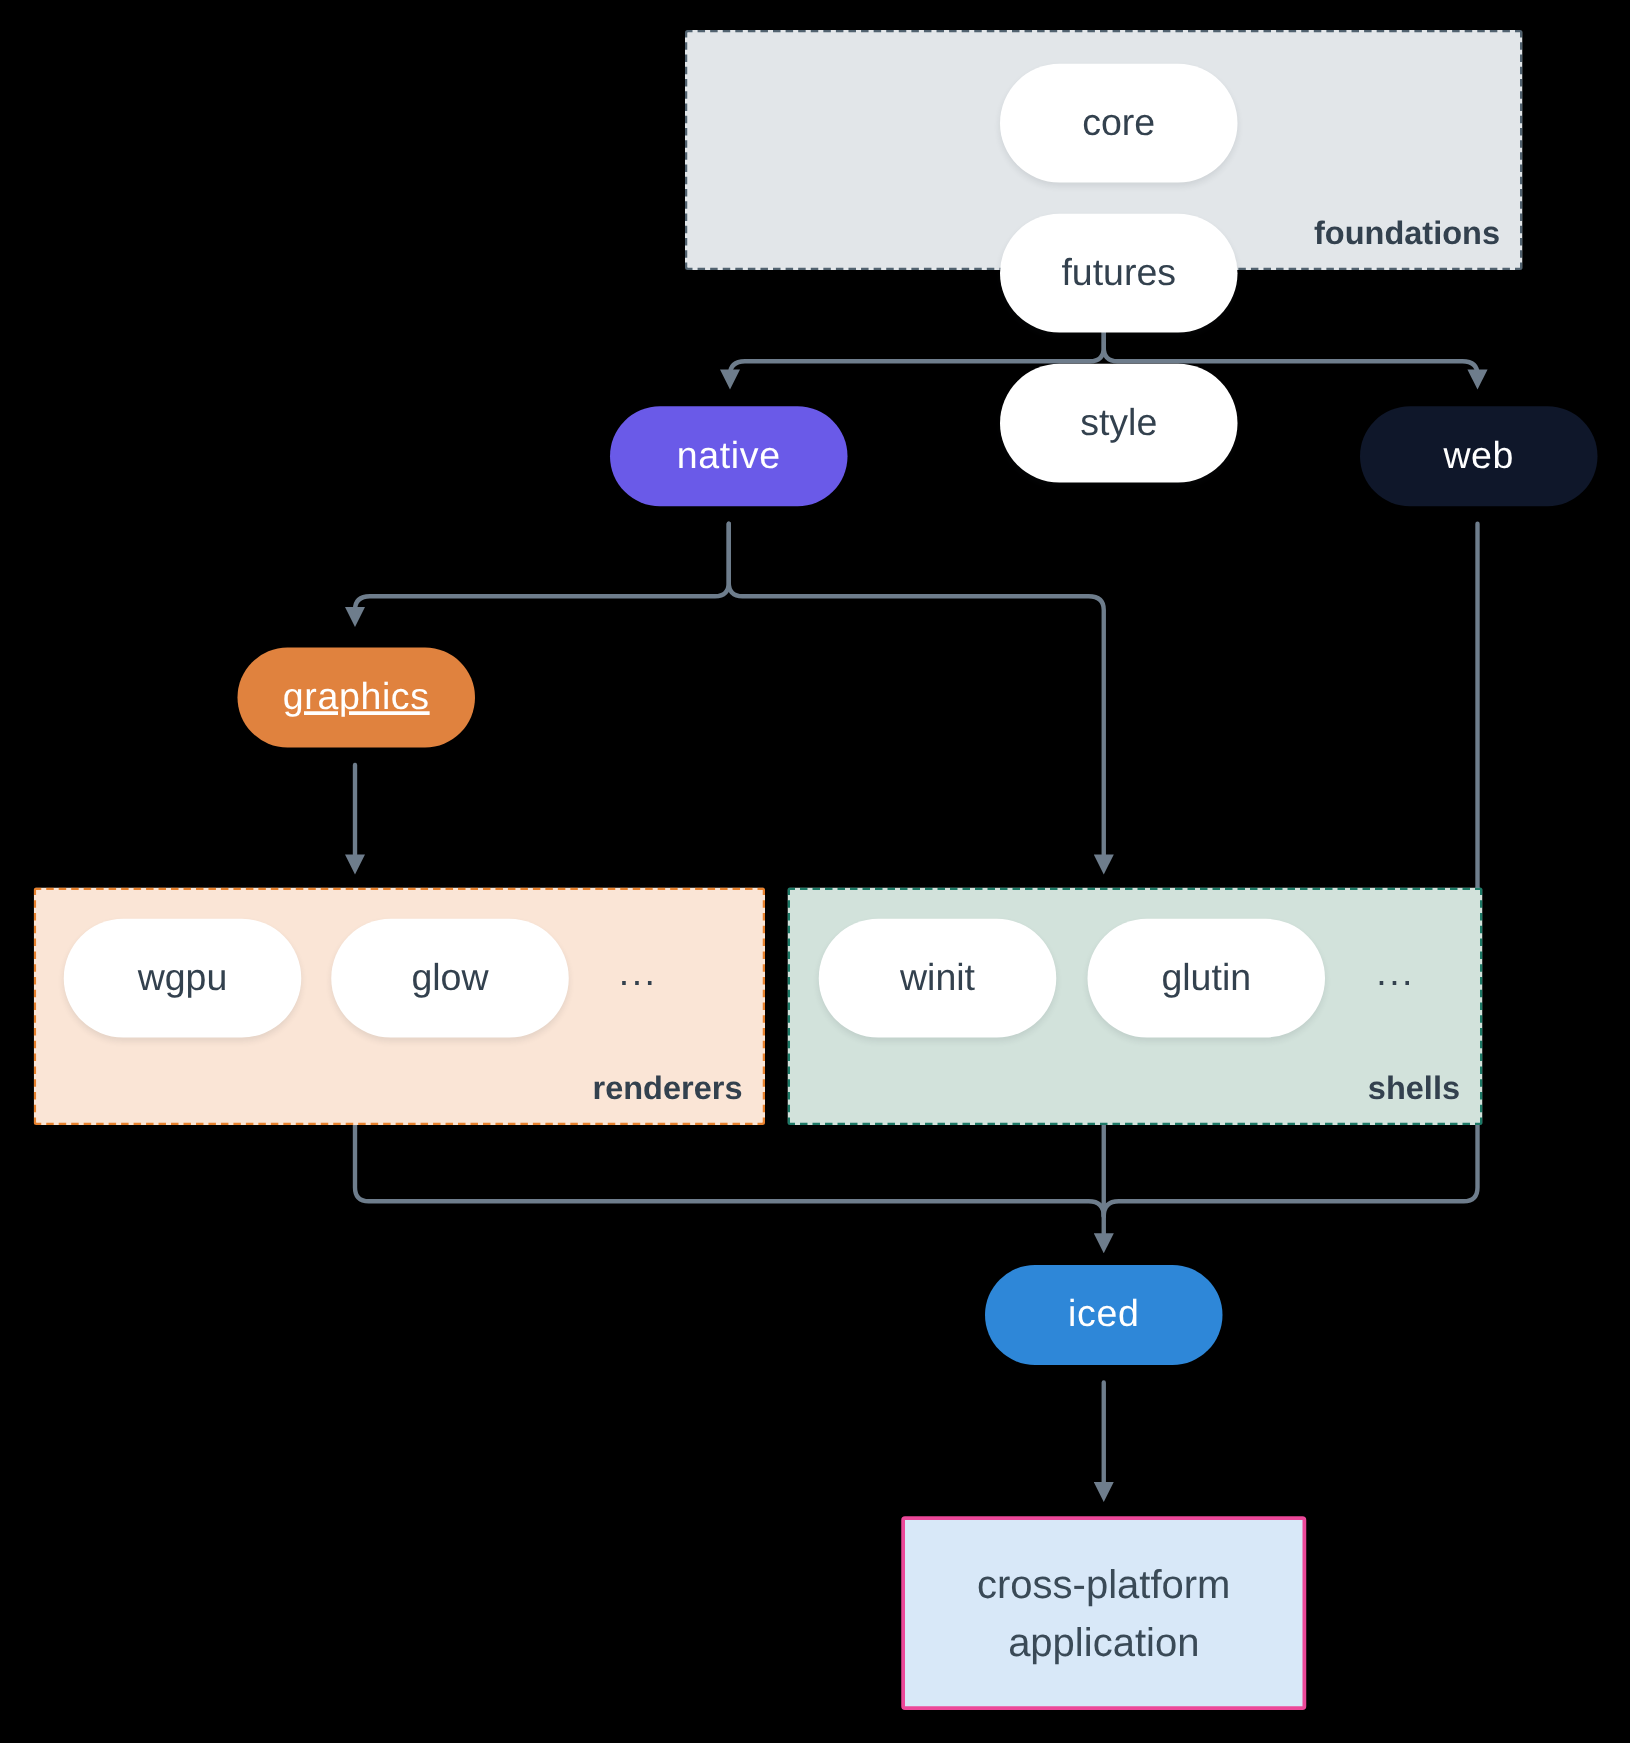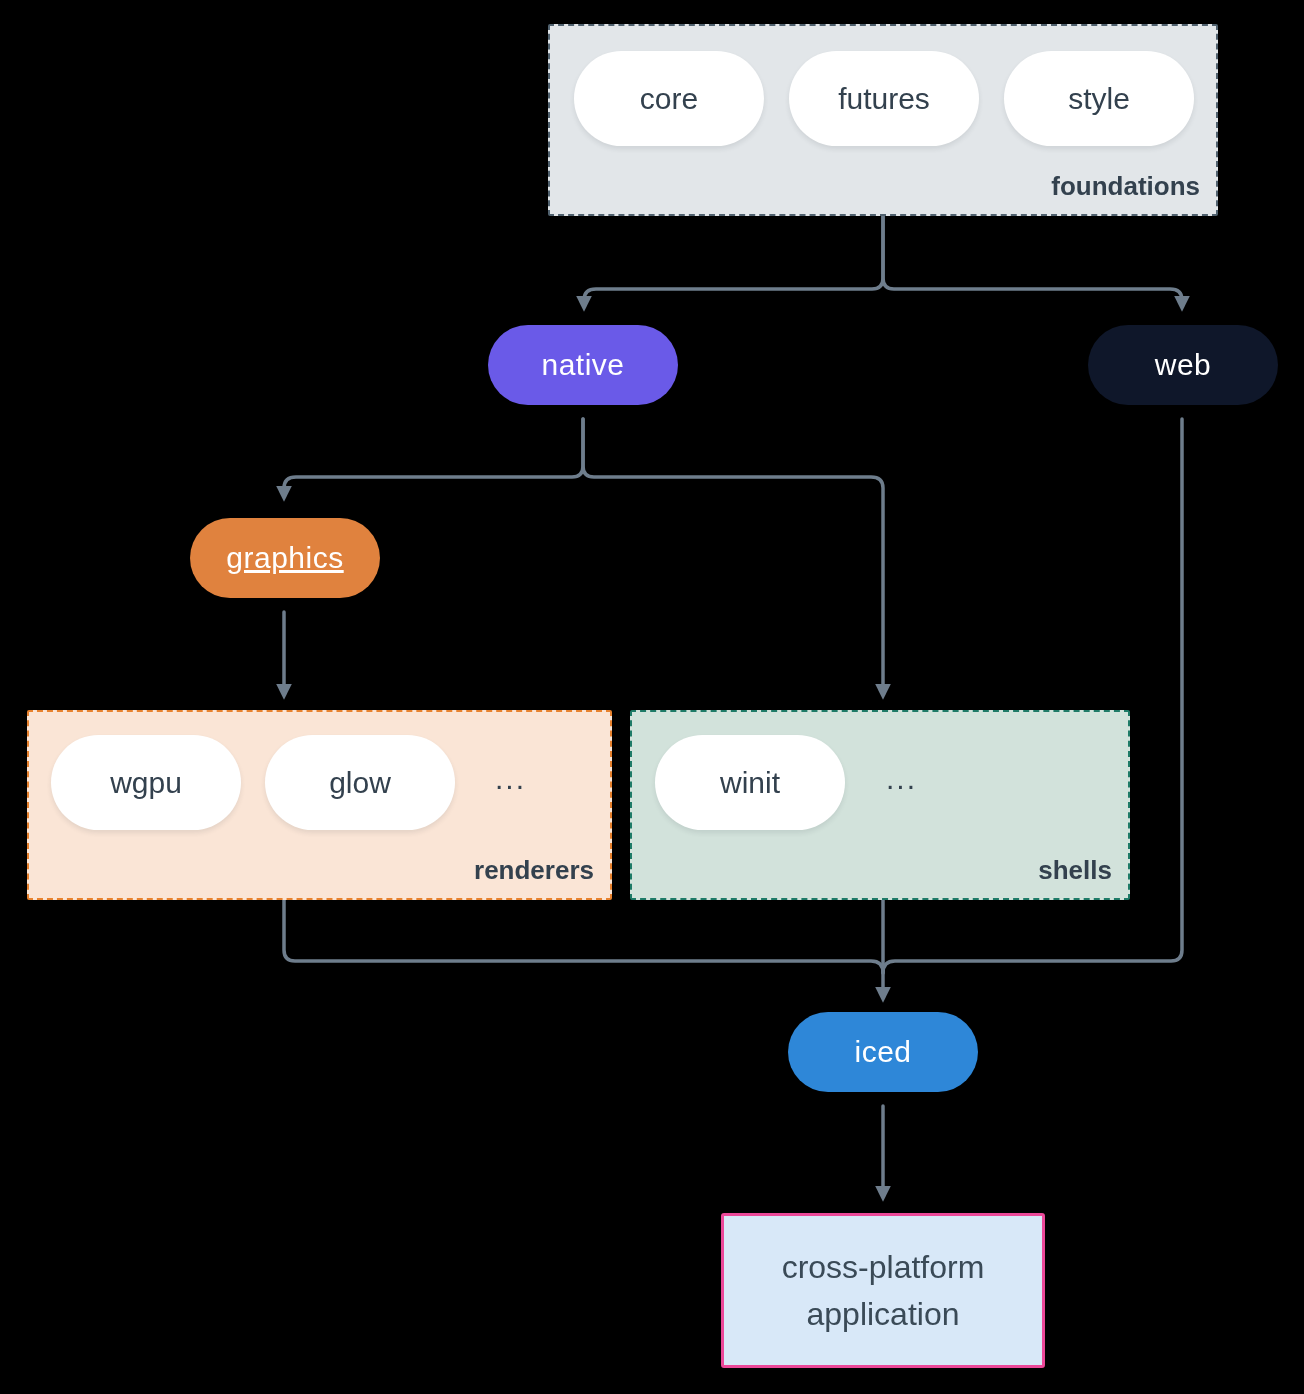--- a/index.html
+++ b/index.html
@@ -14,28 +14,28 @@
   .groupbox{border:2px dashed;border-radius:2px;}
   .groupbox .pillrow{display:flex;align-items:center;}
   .corner-label{
     position:absolute;right:16px;bottom:12px;
     font-size:26px;color:#33414E;font-weight:bold;
   }
   .foundations{
     left:548px;top:24px;width:670px;height:192px;
     background:#E2E6E9;border-color:#51626F;
   }
-  .foundations .pillrow{padding:25px 0 0 24px;gap:25px;}
+  .foundations .pillrow{padding:25px 0 0 24px;gap:25px;flex-direction:column;}
   .renderers{
     left:27px;top:710px;width:585px;height:190px;
     background:#FAE5D6;border-color:#E8822E;
   }
   .renderers .pillrow{padding:23px 0 0 22px;gap:24px;}
   .shells{
-    left:630px;top:710px;width:500px;height:190px;
+    left:630px;top:710px;width:556px;height:190px;
     background:#D2E2DB;border-color:#1E7A67;
   }
   .shells .pillrow{padding:23px 0 0 23px;gap:25px;}
 
   
   .pill-white{
     width:190px;height:95px;background:#fff;border-radius:48px;
     display:flex;align-items:center;justify-content:center;
     font-size:30px;color:#33414E;
     box-shadow:0 3px 5px rgba(40,50,60,0.10);
@@ -114,20 +114,21 @@
       <div class="pill-white">wgpu</div>
       <div class="pill-white">glow</div>
       <div class="ellipsis">...</div>
     </div>
     <div class="corner-label">renderers</div>
   </div>
 
   <div class="node groupbox shells">
     <div class="pillrow">
       <div class="pill-white">winit</div>
+      <div class="pill-white">glutin</div>
       <div class="ellipsis">...</div>
     </div>
     <div class="corner-label">shells</div>
   </div>
 
   <div class="node pill-color iced">iced</div>
 
   <div class="node appbox">cross-platform application</div>
 
 </div>

